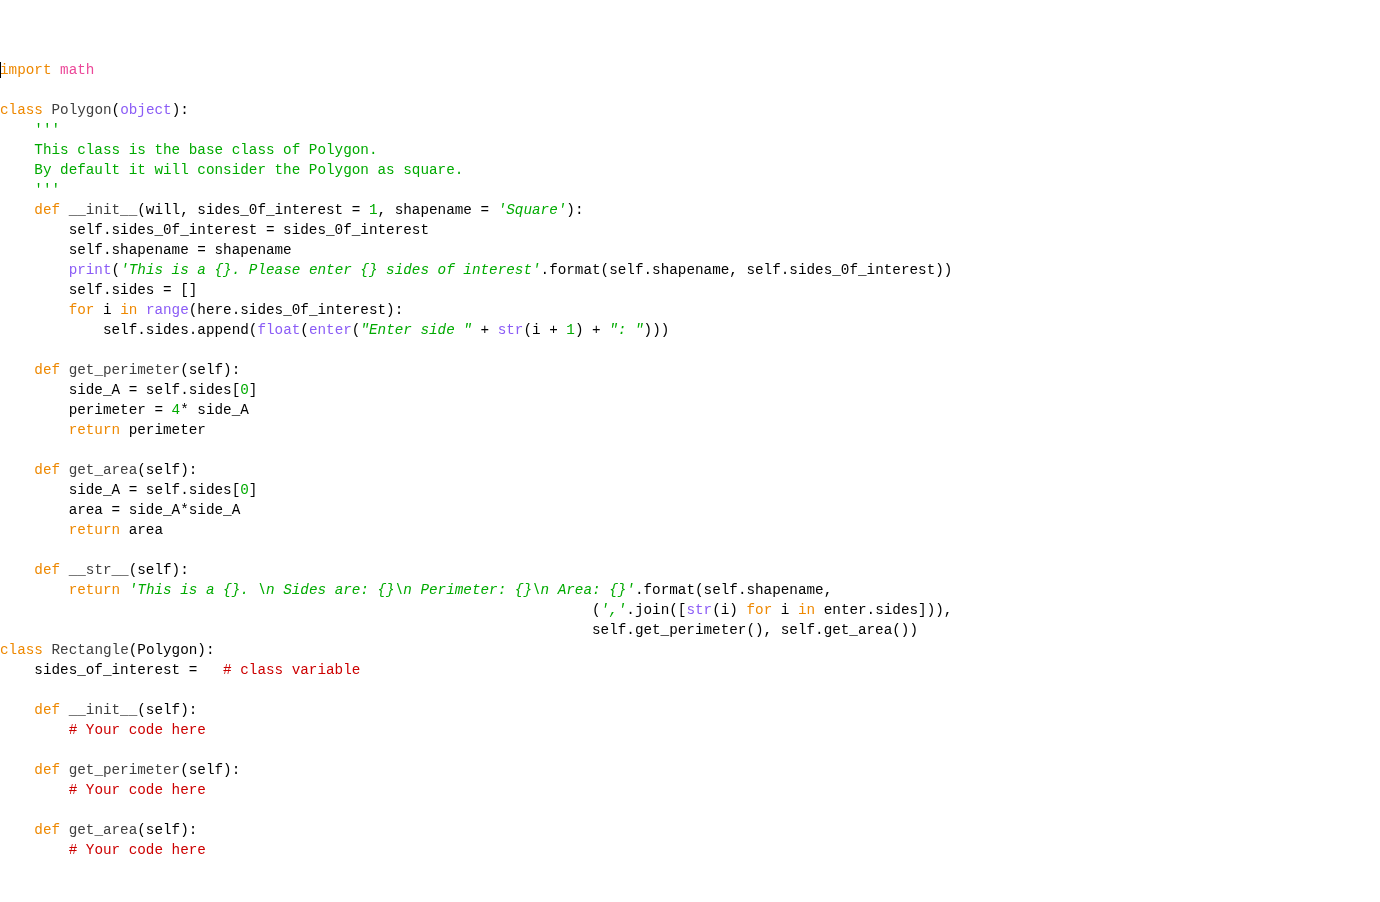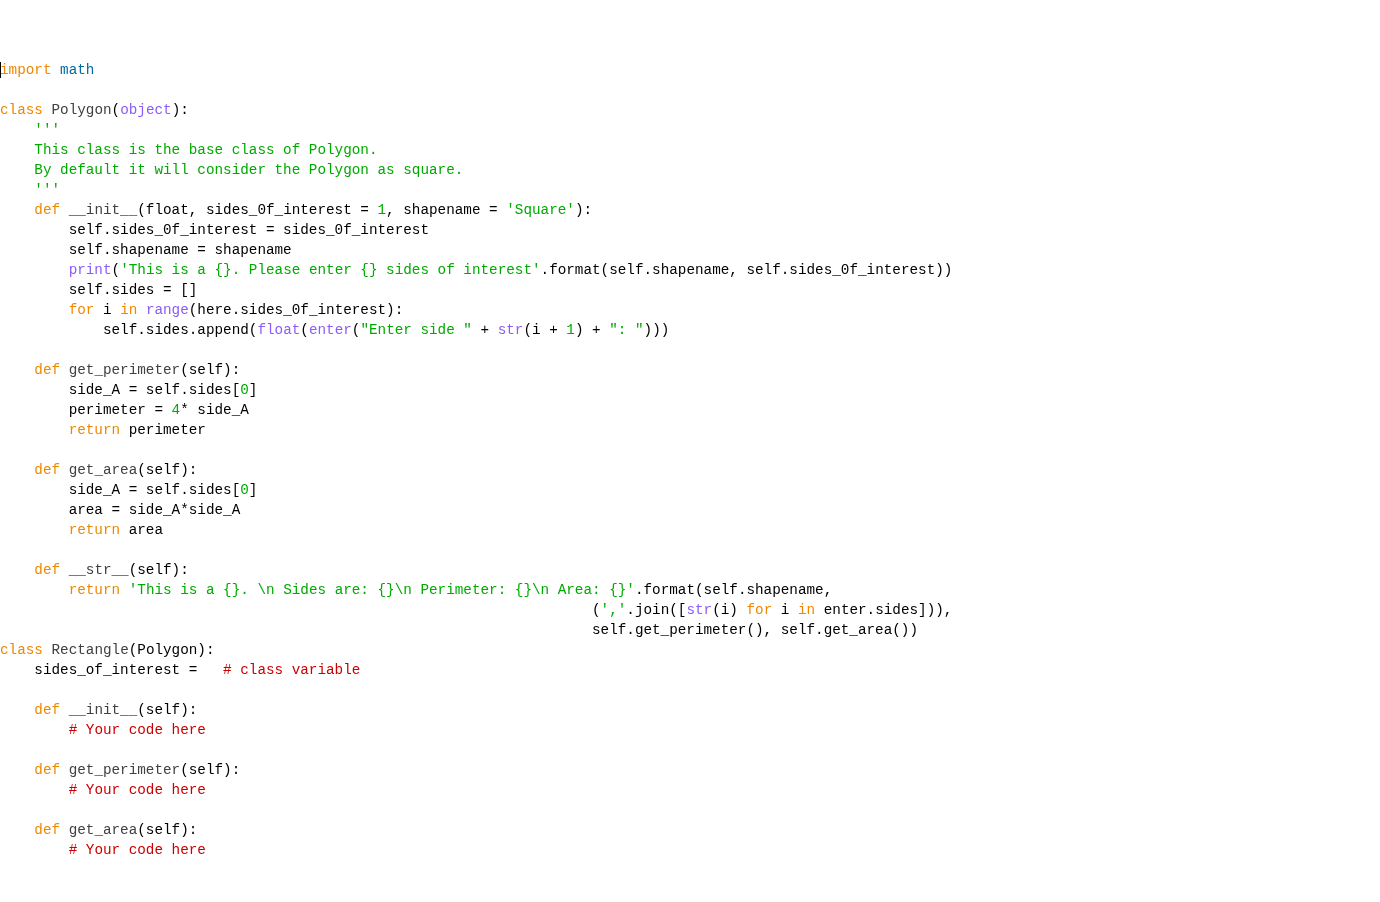--- a/index.html
+++ b/index.html
@@ -11,46 +11,46 @@
     line-height: 20px;
     white-space: pre;
     color: #000000;
   }
   .code-container {
     padding: 0;
   }
   .kw-orange { color: #ee8800; }
   .kw-purple { color: #8b5cf6; }
   .kw-blue { color: #404040; }
-  .str-green { color: #00aa00; }
+  .str-green { color: #00aa00; font-style: italic; }
   .docstr { color: #00aa00; }
   .comment-red { color: #cc0000; margin-top: 19px; }
   .num { color: #00aa00; }
-  .black { color: #0369a1; }
+  .black { color: #ec4899; }
   .cursor {
     display: inline-block;
     width: 1px;
     height: 16px;
     background: #000;
     vertical-align: text-top;
     margin-right: -1px;
   }
 </style>
 </head>
 <body>
 
 
 <div class="code-container"><span class="cursor"></span><span><span class="kw-orange">import</span><span class="black"> math</span></span>
 
 <span><span class="kw-orange">class</span><span> </span><span class="kw-blue">Polygon</span><span>(</span><span class="kw-purple">object</span><span>):</span></span>
 <span class="docstr">    '''</span>
 <span class="docstr">    This class is the base class of Polygon.</span>
 <span class="docstr">    By default it will consider the Polygon as square.</span>
 <span class="docstr">    '''</span>
-<span><span class="kw-orange">    def</span><span class="kw-blue"> __init__</span><span>(float, sides_0f_interest = </span><span class="num">1</span><span>, shapename = </span><span class="str-green">'Square'</span><span>):</span></span>
+<span><span class="kw-orange">    def</span><span class="kw-blue"> __init__</span><span>(will, sides_0f_interest = </span><span class="num">1</span><span>, shapename = </span><span class="str-green">'Square'</span><span>):</span></span>
 <span>        self.sides_0f_interest = sides_0f_interest</span>
 <span>        self.shapename = shapename</span>
 <span><span class="kw-purple">        print</span><span>(</span><span class="str-green">'This is a {}. Please enter {} sides of interest'</span><span>.format(self.shapename, self.sides_0f_interest))</span></span>
 <span>        self.sides = []</span>
 <span><span class="kw-orange">        for</span><span> i </span><span class="kw-orange">in</span><span class="kw-purple"> range</span><span>(here.sides_0f_interest):</span></span>
 <span><span>            self.sides.append(</span><span class="kw-purple">float</span><span>(</span><span class="kw-purple">enter</span><span>(</span><span class="str-green">"Enter side "</span><span> + </span><span class="kw-purple">str</span><span>(i + </span><span class="num">1</span><span>) + </span><span class="str-green">": "</span><span>)))</span></span>
 
 <span><span class="kw-orange">    def</span><span class="kw-blue"> get_perimeter</span><span>(self):</span></span>
 <span><span>        side_A = self.sides[</span><span class="num">0</span><span>]</span></span>
 <span><span>        perimeter = </span><span class="num">4</span><span>* side_A</span></span>

